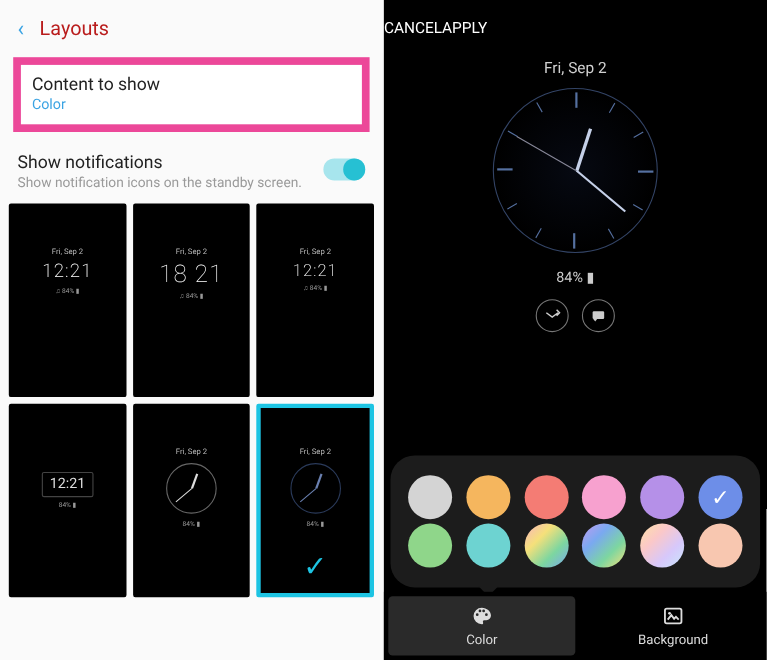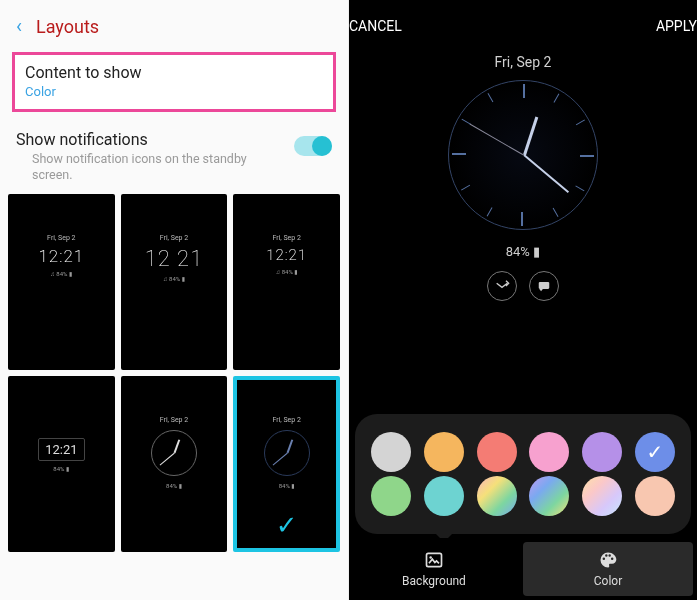--- a/index.html
+++ b/index.html
@@ -35,36 +35,36 @@
     color: #3aa3e3;
     font-size: 20px;
     margin-right: 14px;
   }
   .header-title {
     font-size: 18px;
     color: #b91c1c;
   }
   .content-to-show {
     margin: 4px 12px 8px;
-    border: 3px solid #ec4899;
+    border: 7px solid #ec4899;
     padding: 8px 10px 10px;
     background: #fff;
   }
   .cts-title { font-size: 16px; color: #222; }
   .cts-value { font-size: 13px; color: #3aa3e3; margin-top: 2px; }
   .notif-section {
     padding: 10px 16px 6px;
     background: #fafafa;
     display: flex;
     align-items: flex-start;
     justify-content: center;
   }
   .notif-text { flex: 1; padding-right: 16px; }
   .notif-title { font-size: 16px; color: #222; }
-  .notif-sub { font-size: 12.5px; color: #9a9a9a; margin-top: 2px; line-height: 1.3; margin-left: 16px; }
+  .notif-sub { font-size: 12.5px; color: #9a9a9a; margin-top: 2px; line-height: 1.3; }
   .toggle {
     width: 38px; height: 20px;
     border-radius: 10px;
     background: #a7e5ed;
     position: relative;
     margin-top: 6px;
   }
   .toggle::after {
     content: "";
     position: absolute;
@@ -129,21 +129,21 @@
   .dig-box {
     border: 1px solid #444;
     border-radius: 2px;
     padding: 3px 6px;
     font-size: 13px;
     color: #ddd;
   }
   
   .right-header {
     display: flex;
-    justify-content: space-between;
+    justify-content: flex-start;
     padding: 18px 0;
     color: #fff;
     font-size: 14px;
   }
   .preview-area {
     display: flex;
     flex-direction: column;
     align-items: center;
     padding-top: 2px;
   }
@@ -268,21 +268,21 @@
 
     <div class="layout-thumb">
       <div class="thumb-date">Fri, Sep 2</div>
       <div class="thumb-dig-time" style="font-size:17px">12:21</div>
       <div class="thumb-meta">♫
 84% ▮</div>
     </div>
 
     <div class="layout-thumb">
       <div class="thumb-date">Fri, Sep 2</div>
-      <div class="thumb-dig-time" style="font-size:22px;font-weight:100">12 21</div>
+      <div class="thumb-dig-time" style="font-size:22px;font-weight:100">18 21</div>
       <div class="thumb-meta">♫
 84% ▮</div>
     </div>
 
     <div class="layout-thumb">
       <div class="thumb-date">Fri, Sep 2</div>
       <div class="thumb-dig-time" style="font-size:15px">12:21</div>
       <div class="thumb-meta">♫
 84% ▮</div>
     </div>
@@ -372,28 +372,28 @@
         <div class="swatch" style="background: rgb(143, 214, 138);"></div>
         <div class="swatch" style="background: rgb(109, 211, 209);"></div>
         <div class="swatch" style="background: linear-gradient(135deg, rgb(248, 181, 192), rgb(245, 224, 122), rgb(125, 214, 160), rgb(122, 169, 240));"></div>
         <div class="swatch" style="background: linear-gradient(135deg, rgb(193, 154, 240), rgb(122, 169, 240), rgb(125, 214, 160), rgb(245, 224, 122));"></div>
         <div class="swatch" style="background: linear-gradient(135deg, rgb(253, 226, 167), rgb(251, 200, 200), rgb(215, 200, 251), rgb(200, 231, 251));"></div>
         <div class="swatch" style="background: rgb(248, 199, 176);"></div>
       </div>
   </div>
 
   <div class="bottom-tabs">
+    <div class="btab active">
+      <svg viewBox="0 0 24 24">
+          <path fill="#ddd" d="M12 3a9 9 0 100 18c1 0 1.5-.8 1.5-1.5 0-.6-.3-1-.3-1.5 0-.8.7-1.5 1.5-1.5H17a5 5 0 005-5c0-4.5-4.5-8.5-10-8.5zM7 12a1.5 1.5 0 110-3 1.5 1.5 0 010 3zm3-4a1.5 1.5 0 110-3 1.5 1.5 0 010 3zm4 0a1.5 1.5 0 110-3 1.5 1.5 0 010 3zm3 4a1.5 1.5 0 110-3 1.5 1.5 0 010 3z"></path>
+        </svg>
+      <span>Color</span>
+    </div>
     <div class="btab">
       <svg viewBox="0 0 24 24">
           <rect x="3" y="4" width="18" height="16" rx="2" fill="none" stroke="#ddd" stroke-width="2"></rect>
           <path d="M6 16 l4-5 3 4 2-2 3 3" fill="none" stroke="#ddd" stroke-width="2"></path>
           <circle cx="8" cy="9" r="1.5" fill="#ddd"></circle>
         </svg>
       <span>Background</span>
     </div>
-    <div class="btab active">
-      <svg viewBox="0 0 24 24">
-          <path fill="#ddd" d="M12 3a9 9 0 100 18c1 0 1.5-.8 1.5-1.5 0-.6-.3-1-.3-1.5 0-.8.7-1.5 1.5-1.5H17a5 5 0 005-5c0-4.5-4.5-8.5-10-8.5zM7 12a1.5 1.5 0 110-3 1.5 1.5 0 010 3zm3-4a1.5 1.5 0 110-3 1.5 1.5 0 010 3zm4 0a1.5 1.5 0 110-3 1.5 1.5 0 010 3zm3 4a1.5 1.5 0 110-3 1.5 1.5 0 010 3z"></path>
-        </svg>
-      <span>Color</span>
-    </div>
   </div>
 </div>
 
 </body></html>

